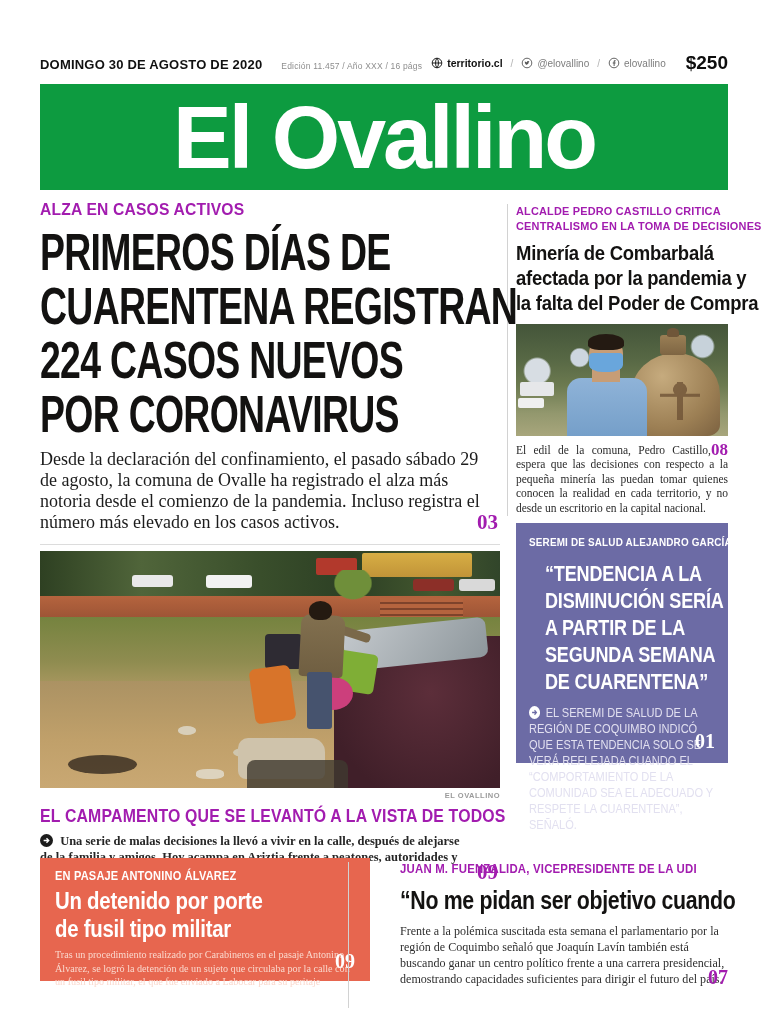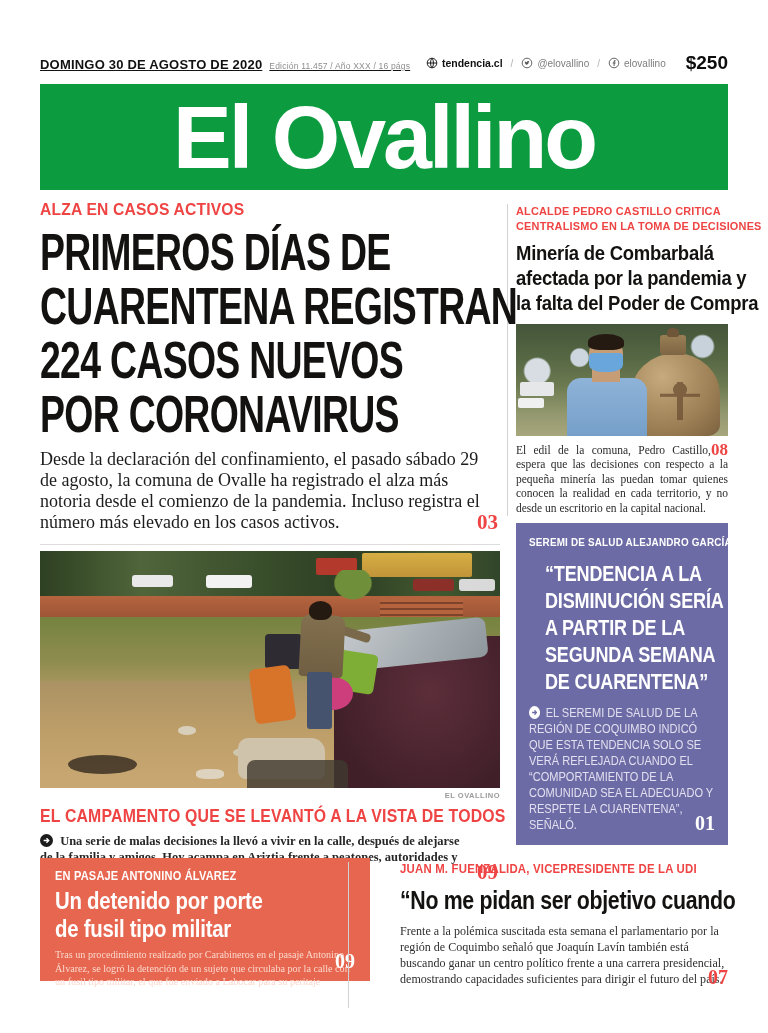--- a/index.html
+++ b/index.html
@@ -2,39 +2,39 @@
 <html><head>
 <meta charset="utf-8">
 <style>
   html,body{margin:0;padding:0;background:#ffffff;}
   #page{position:relative;width:768px;height:1033px;margin:0 auto;background:#fff;overflow:hidden;
         font-family:"Liberation Sans",sans-serif;color:#151413;}
 
   
   .topbar{position:absolute;left:40px;right:40px;top:52px;height:22px;
           display:flex;justify-content:space-between;align-items:baseline;}
-  .date-group{display:flex;align-items:baseline;gap:7px;text-decoration:underline;}
+  .date-group{display:flex;align-items:baseline;gap:19px;}
   .date{font-weight:700;font-size:13px;letter-spacing:.2px;color:#111;}
   .edition{font-size:8.5px;color:#8d8d8d;letter-spacing:.2px;}
   .contact-group{display:flex;align-items:center;gap:6px;}
   .soc{display:flex;align-items:center;gap:4px;}
   .soc svg{display:block;}
   .site-label{font-weight:700;font-size:10.5px;color:#111;}
   .soc-label{font-size:10px;color:#7d7d7d;}
   .slash{color:#b5b5b5;font-size:10px;margin:0 2px;}
   .price{font-weight:700;font-size:19px;color:#0d0d0d;margin-left:14px;}
 
   
   .masthead{position:absolute;left:40px;right:40px;top:84px;height:106px;background:#0d9b40;
             display:flex;align-items:center;justify-content:center;}
   .masthead-title{color:#fff;font-weight:700;font-size:88px;letter-spacing:-3px;
                   transform:scaleY(1.02);line-height:1;}
 
   
-  .red{color:#ef4444;}
+  .red{color:#a21caf;}
   .kicker{font-weight:700;letter-spacing:.2px;}
   .hl-line{display:block;}
   .hl-line>span{display:inline-block;white-space:nowrap;transform-origin:0 60%;}
   .pageno{font-family:"Liberation Serif",serif;font-weight:700;}
   .vrule{position:absolute;width:0;border-left:1px solid #d2d2d2;}
   .hrule{border:0;border-top:1px solid #dcdcdc;margin:0;}
 
   
   .leftcol{position:absolute;left:40px;top:200px;width:467px;}
   .main-kicker{font-size:17px;}
@@ -63,21 +63,21 @@
   .r-kicker{font-size:11.5px;line-height:14.5px;}
   .r-kicker .hl-line>span{transform:scaleX(.95);}
   .r-headline{margin-top:7px;text-align:center;}
   .r-headline .hl-line{font-weight:700;font-size:21px;line-height:25px;color:#131211;letter-spacing:-.3px;}
   .r-headline .hl-line>span{transform:scaleX(.88);}
   .mineria-photo{position:relative;margin-top:9px;width:212px;height:112px;overflow:hidden;background:#5e6f46;}
   .mineria-caption{margin-top:7px;font-family:"Liberation Serif",serif;font-size:11.5px;line-height:14.4px;
                    color:#2a2a2a;text-align:justify;}
   .mineria-page{float:right;font-size:17px;line-height:14px;}
 
-  .seremi-box{position:relative;margin-top:8px;width:212px;height:322px;background:#6c6ba5;
+  .seremi-box{position:relative;margin-top:8px;width:212px;height:240px;background:#6c6ba5;
               box-sizing:border-box;padding:13px 13px;}
   .seremi-kicker{color:#fff;font-size:11px;letter-spacing:.2px;}
   .seremi-kicker>span{display:inline-block;transform:scaleX(.9);transform-origin:0 60%;white-space:nowrap;}
   .seremi-headline{margin-top:12px;}
   .seremi-headline .hl-line{color:#fff;font-weight:700;font-size:22px;line-height:27px;letter-spacing:-.2px;}
   .seremi-headline .hl-line>span{transform:scaleX(.82);}
   .seremi-body{margin-top:10px;width:219px;transform:scaleX(.85);transform-origin:0 0;
                color:#e2e0f0;font-size:13px;line-height:16px;text-transform:uppercase;}
   .seremi-body svg{vertical-align:-2px;margin-right:3px;}
   .seremi-page{position:absolute;right:13px;bottom:10px;color:#fff;font-size:20px;}
@@ -178,21 +178,21 @@
       <span class="edition">Edición 11.457  /  Año XXX  /  16 págs</span>
     </div>
     <div class="contact-group">
       <span class="soc">
         <span>
           <svg width="12" height="12" viewBox="0 0 16 16" fill="none" stroke="#1a1a1a" stroke-width="1.3">
             <circle cx="8" cy="8" r="6.4"></circle>
               <path d="M1.6 8h12.8M8 1.6c2.6 2 2.6 10.8 0 12.8M8 1.6c-2.6 2-2.6 10.8 0 12.8"></path>
           </svg>
         </span>
-        <span class="site-label">tendencia.cl</span>
+        <span class="site-label">territorio.cl</span>
       </span>
       <span class="slash">/</span>
       <span class="soc">
         <span>
           <svg width="12" height="12" viewBox="0 0 16 16">
             <circle cx="8" cy="8" r="6.4" fill="none" stroke="#555" stroke-width="1.2"></circle>
             <path d="M4.6 10.2c2.8.9 5.8-.7 5.8-3.6l.9-1-1.1.2c-.4-.6-1.2-.7-1.7-.2-.4.4-.5.9-.3 1.4-1.1 0-2.2-.6-2.9-1.5-.4.7-.2 1.6.4 2l-.7-.2c0 .7.5 1.4 1.2 1.6l-.7.1c.3.6.9.9 1.5.9-.7.5-1.5.8-2.4.3z" fill="#555"></path>
           </svg>
         </span>
         <span class="soc-label">@elovallino</span>

